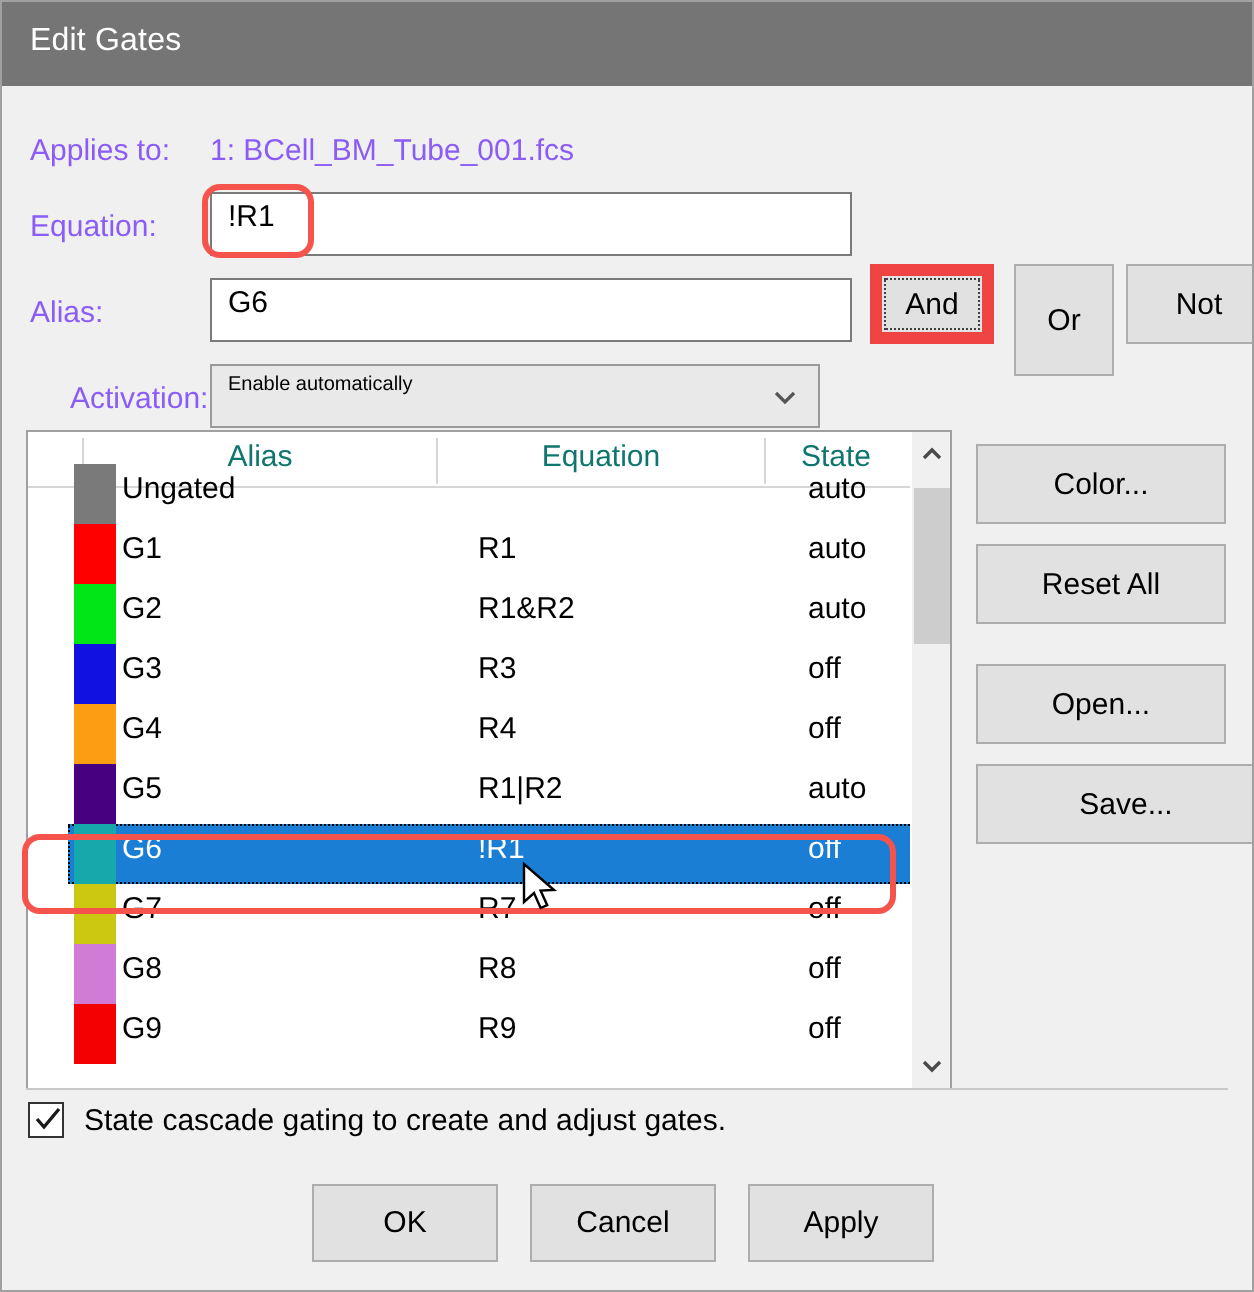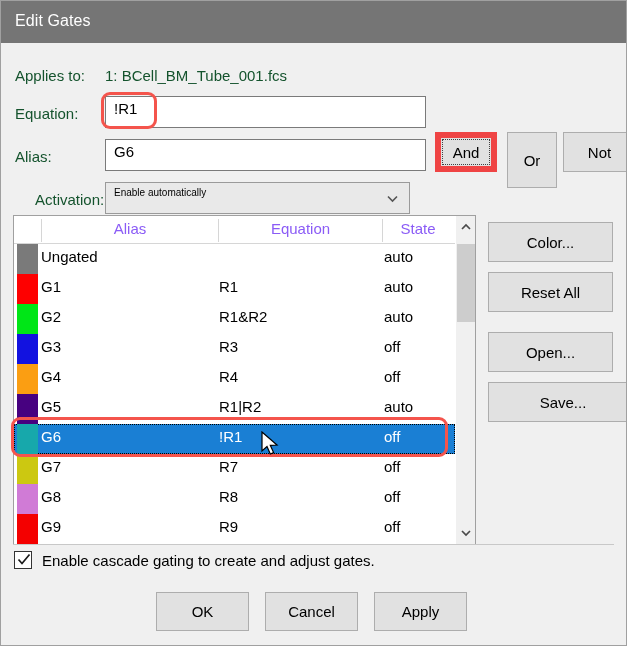--- a/index.html
+++ b/index.html
@@ -39,21 +39,21 @@
   .dialog-body {
     position: absolute;
     left: 0; top: 42px;
     width: 627px;
     height: 604px;
     background: #f0f0f0;
   }
   .lbl {
     position: absolute;
     font-size: 15px;
-    color: #14532d;
+    color: #8b5cf6;
     white-space: nowrap;
   }
   .applies-label   { left: 14px;  top: 24px; }
   .applies-value   { left: 104px; top: 24px; }
   .equation-label  { left: 14px;  top: 62px; }
   .alias-label     { left: 14px;  top: 105px; }
   .activation-label{ left: 14px;  top: 148px; margin-left: 20px; }
 
   .textfield {
     position: absolute;
@@ -147,43 +147,44 @@
     width: 441px;
     height: 28px;
     background: #ffffff;
     border-bottom: 1px solid #d6d6d6;
     box-sizing: border-box;
   }
   .hdr-cell {
     position: absolute;
     top: 4px;
     font-size: 15px;
-    color: #8b5cf6;
+    color: #0f766e;
     text-align: center;
   }
   .hdr-alias    { left: 28px;  width: 176px; }
   .hdr-equation { left: 205px; width: 163px; }
   .hdr-state    { left: 369px; width: 70px; }
   .hdr-sep {
     position: absolute;
     top: 3px;
     width: 1px;
     height: 23px;
     background: #d6d6d6;
   }
   .hdr-sep-1 { left: 27px; }
   .hdr-sep-2 { left: 204px; }
   .hdr-sep-3 { left: 368px; }
 
   .rows {
     position: absolute;
-    left: 0; top: 28px;
+    left: 0; top: 16px;
     width: 504px;
     height: 300px;
     overflow: hidden;
+    padding-left: 20px;
   }
   .row {
     position: relative;
     height: 30px;
     width: 441px;
     box-sizing: border-box;
   }
   .row.selected {
     background: #1a7fd4;
     outline: 1px dotted #000000;
@@ -435,21 +436,21 @@
     <div class="divider"></div>
 
     <div class="checkrow">
       <span class="checkbox">
         <span class="tick">
           <svg width="14" height="14" viewBox="0 0 14 14">
               <path d="M1.5 6.5 L5 10.5 L12.5 1.5" stroke="#1a1a1a" stroke-width="1.7" fill="none"></path>
             </svg>
         </span>
       </span>
-      <span class="check-label">Enable cascade gating to create and adjust gates.</span>
+      <span class="check-label">State cascade gating to create and adjust gates.</span>
     </div>
 
     <div class="btn btn-ok">
       <span>OK</span>
     </div>
     <div class="btn btn-apply">
       <span>Apply</span>
     </div>
     <div class="btn btn-cancel">
       <span>Cancel</span>

